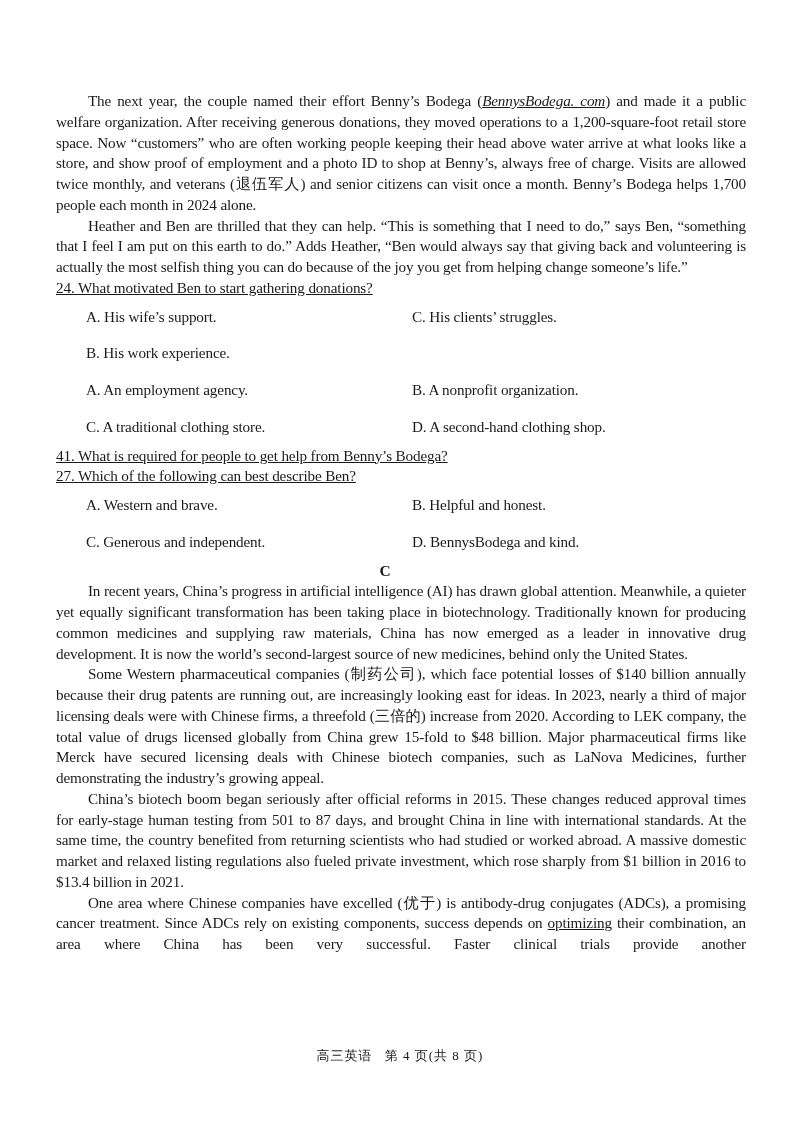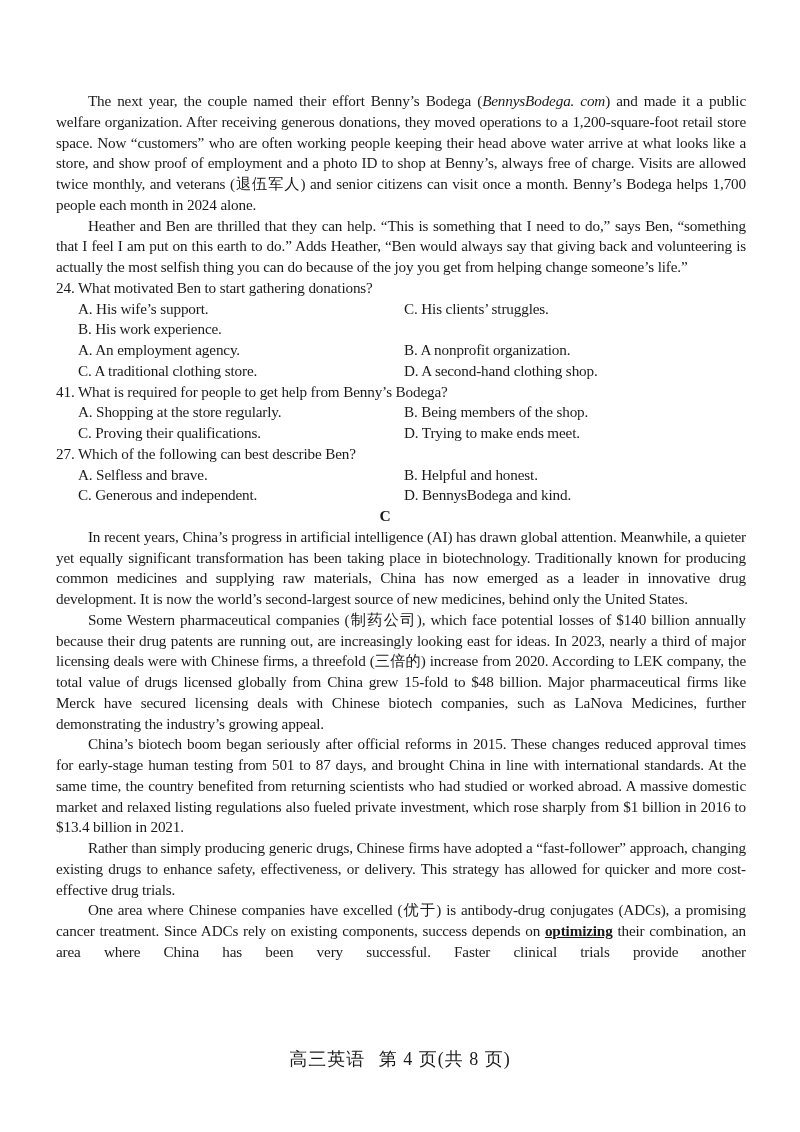--- a/index.html
+++ b/index.html
@@ -9,34 +9,34 @@
     color: #1a1a1a;
   }
   .page {
     position: absolute; left: 56px; top: 91px; width: 690px;
     font-size: 15.2px; line-height: 20.75px;
     letter-spacing: -0.15px;
   }
   .para { margin: 0; text-align: justify; text-indent: 2.1em; }
   .para.last-line-left { text-align-last: left; }
   .q { margin: 0; }
-  .q-stem { margin: 0; }
+  .q-stem { margin: 0; text-decoration: underline; }
   .opts { display: grid; grid-template-columns: 326px 1fr; padding-left: 22px; }
-  .opt { margin: 0; }
+  .opt { margin: 8px; }
   .section-head {
     text-align: center; font-weight: bold; margin: 0; font-size: 15.5px;
     padding-right: 32px;
   }
-  .underline-bold { font-weight: bold; text-decoration: underline; }
+  .underline-bold { font-weight: normal; text-decoration: underline; }
   .footer {
     position: absolute; top: 1047px; left: 0; width: 800px; text-align: center;
-    font-size: 18px; letter-spacing: 1px;
+    font-size: 13px; letter-spacing: 1px;
   }
   .footer span { margin: 0 4px; }
-  i { font-style: italic; }
+  i { font-style: italic; text-decoration: underline; }
 </style>
 </head>
 <body>
 
 <div class="page">
 
   <p class="para last-line-left"><span>The next year, the couple named their effort Benny’s Bodega (</span><i>BennysBodega. com</i><span>) and made it a public welfare organization. After receiving generous donations, they moved operations to a 1,200-square-foot retail store space. Now “customers” who are often working people keeping their head above water arrive at what looks like a store, and show proof of employment and a photo ID to shop at Benny’s, always free of charge. Visits are allowed twice monthly, and veterans (退伍军人) and senior citizens can visit once a month. Benny’s Bodega helps 1,700 people each month in 2024 alone.</span></p>
 
   <p class="para last-line-left">Heather and Ben are thrilled that they can help. “This is something that I need to do,” says Ben, “something that I feel I am put on this earth to do.” Adds Heather, “Ben would always say that giving back and volunteering is actually the most selfish thing you can do because of the joy you get from helping change someone’s life.”</p>
 
@@ -53,44 +53,37 @@
     <div class="opts">
       <p class="opt">A. An employment agency.</p>
       <p class="opt">B. A nonprofit organization.</p>
       <p class="opt">C. A traditional clothing store.</p>
       <p class="opt">D. A second-hand clothing shop.</p>
     </div>
   </div>
 
   <div class="q">
     <p class="q-stem">41. What is required for people to get help from Benny’s Bodega?</p>
-    <div class="opts">
-      <p class="opt">A. Shopping at the store regularly.</p>
-      <p class="opt">B. Being members of the shop.</p>
-      <p class="opt">C. Proving their qualifications.</p>
-      <p class="opt">D. Trying to make ends meet.</p>
-    </div>
   </div>
 
   <div class="q">
     <p class="q-stem">27. Which of the following can best describe Ben?</p>
     <div class="opts">
-      <p class="opt">A. Selfless and brave.</p>
+      <p class="opt">A. Western and brave.</p>
       <p class="opt">B. Helpful and honest.</p>
       <p class="opt">C. Generous and independent.</p>
       <p class="opt">D. BennysBodega and kind.</p>
     </div>
   </div>
 
   <p class="section-head">C</p>
 
   <p class="para last-line-left">In recent years, China’s progress in artificial intelligence (AI) has drawn global attention. Meanwhile, a quieter yet equally significant transformation has been taking place in biotechnology. Traditionally known for producing common medicines and supplying raw materials, China has now emerged as a leader in innovative drug development. It is now the world’s second-largest source of new medicines, behind only the United States.</p>
   <p class="para last-line-left">Some Western pharmaceutical companies (制药公司), which face potential losses of $140 billion annually because their drug patents are running out, are increasingly looking east for ideas. In 2023, nearly a third of major licensing deals were with Chinese firms, a threefold (三倍的) increase from 2020. According to LEK company, the total value of drugs licensed globally from China grew 15-fold to $48 billion. Major pharmaceutical firms like Merck have secured licensing deals with Chinese biotech companies, such as LaNova Medicines, further demonstrating the industry’s growing appeal.</p>
   <p class="para last-line-left">China’s biotech boom began seriously after official reforms in 2015. These changes reduced approval times for early-stage human testing from 501 to 87 days, and brought China in line with international standards. At the same time, the country benefited from returning scientists who had studied or worked abroad. A massive domestic market and relaxed listing regulations also fueled private investment, which rose sharply from $1 billion in 2016 to $13.4 billion in 2021.</p>
-  <p class="para last-line-left">Rather than simply producing generic drugs, Chinese firms have adopted a “fast-follower” approach, changing existing drugs to enhance safety, effectiveness, or delivery. This strategy has allowed for quicker and more cost-effective drug trials.</p>
 
   <p class="para" style="text-align-last: justify;"><span>One area where Chinese companies have excelled (优于) is antibody-drug conjugates (ADCs), a promising cancer treatment. Since ADCs rely on existing components, success depends on </span><span class="underline-bold">optimizing</span><span> their combination, an area where China has been very successful. Faster clinical trials provide another</span></p>
 
 </div>
 
 <div class="footer">
   <span>高三英语</span>
   <span>第 4 页(共 8 页)</span>
 </div>
 

